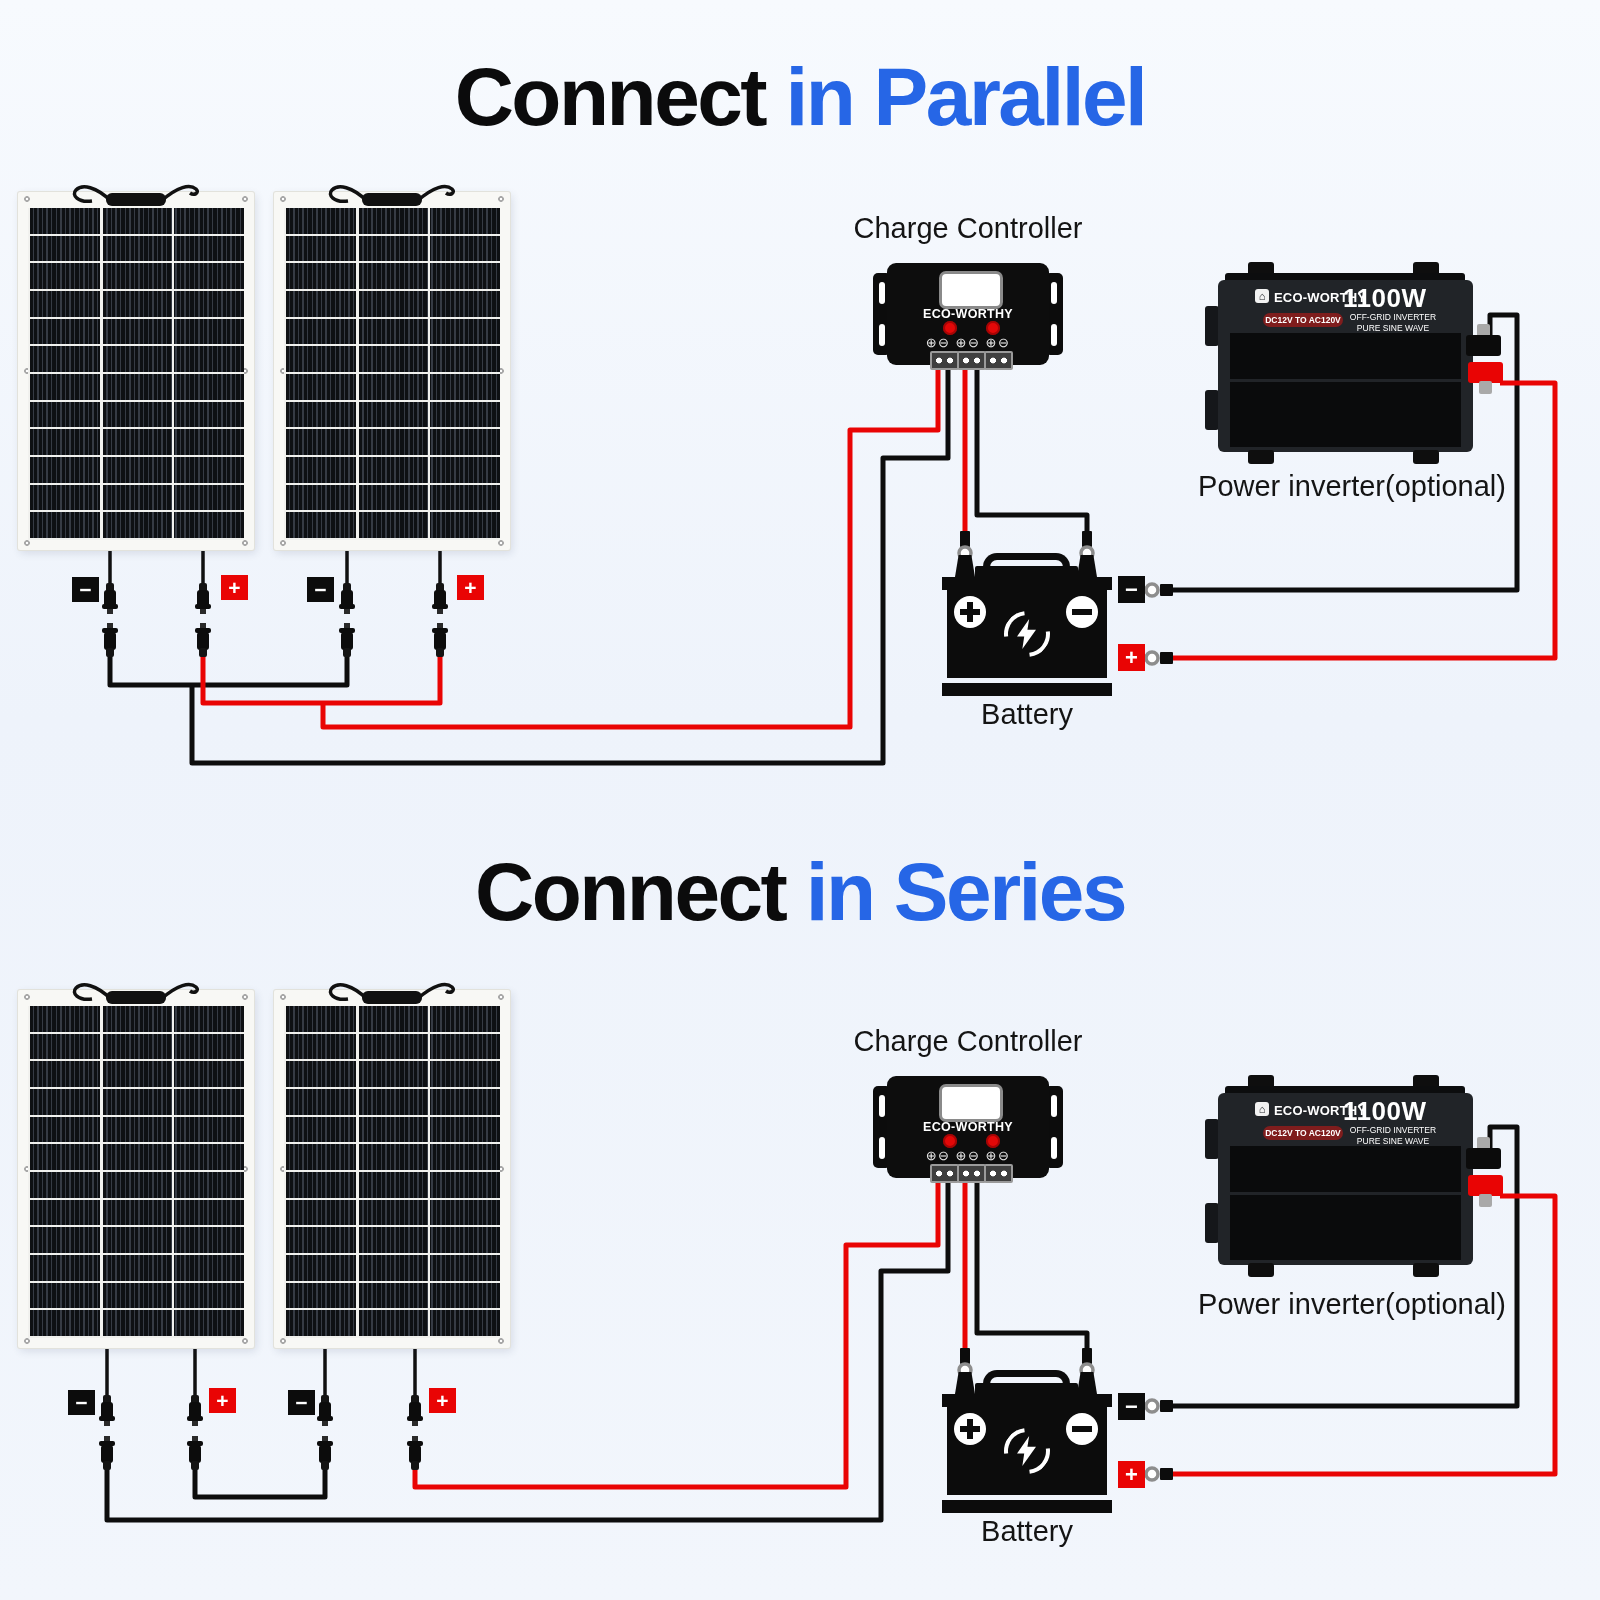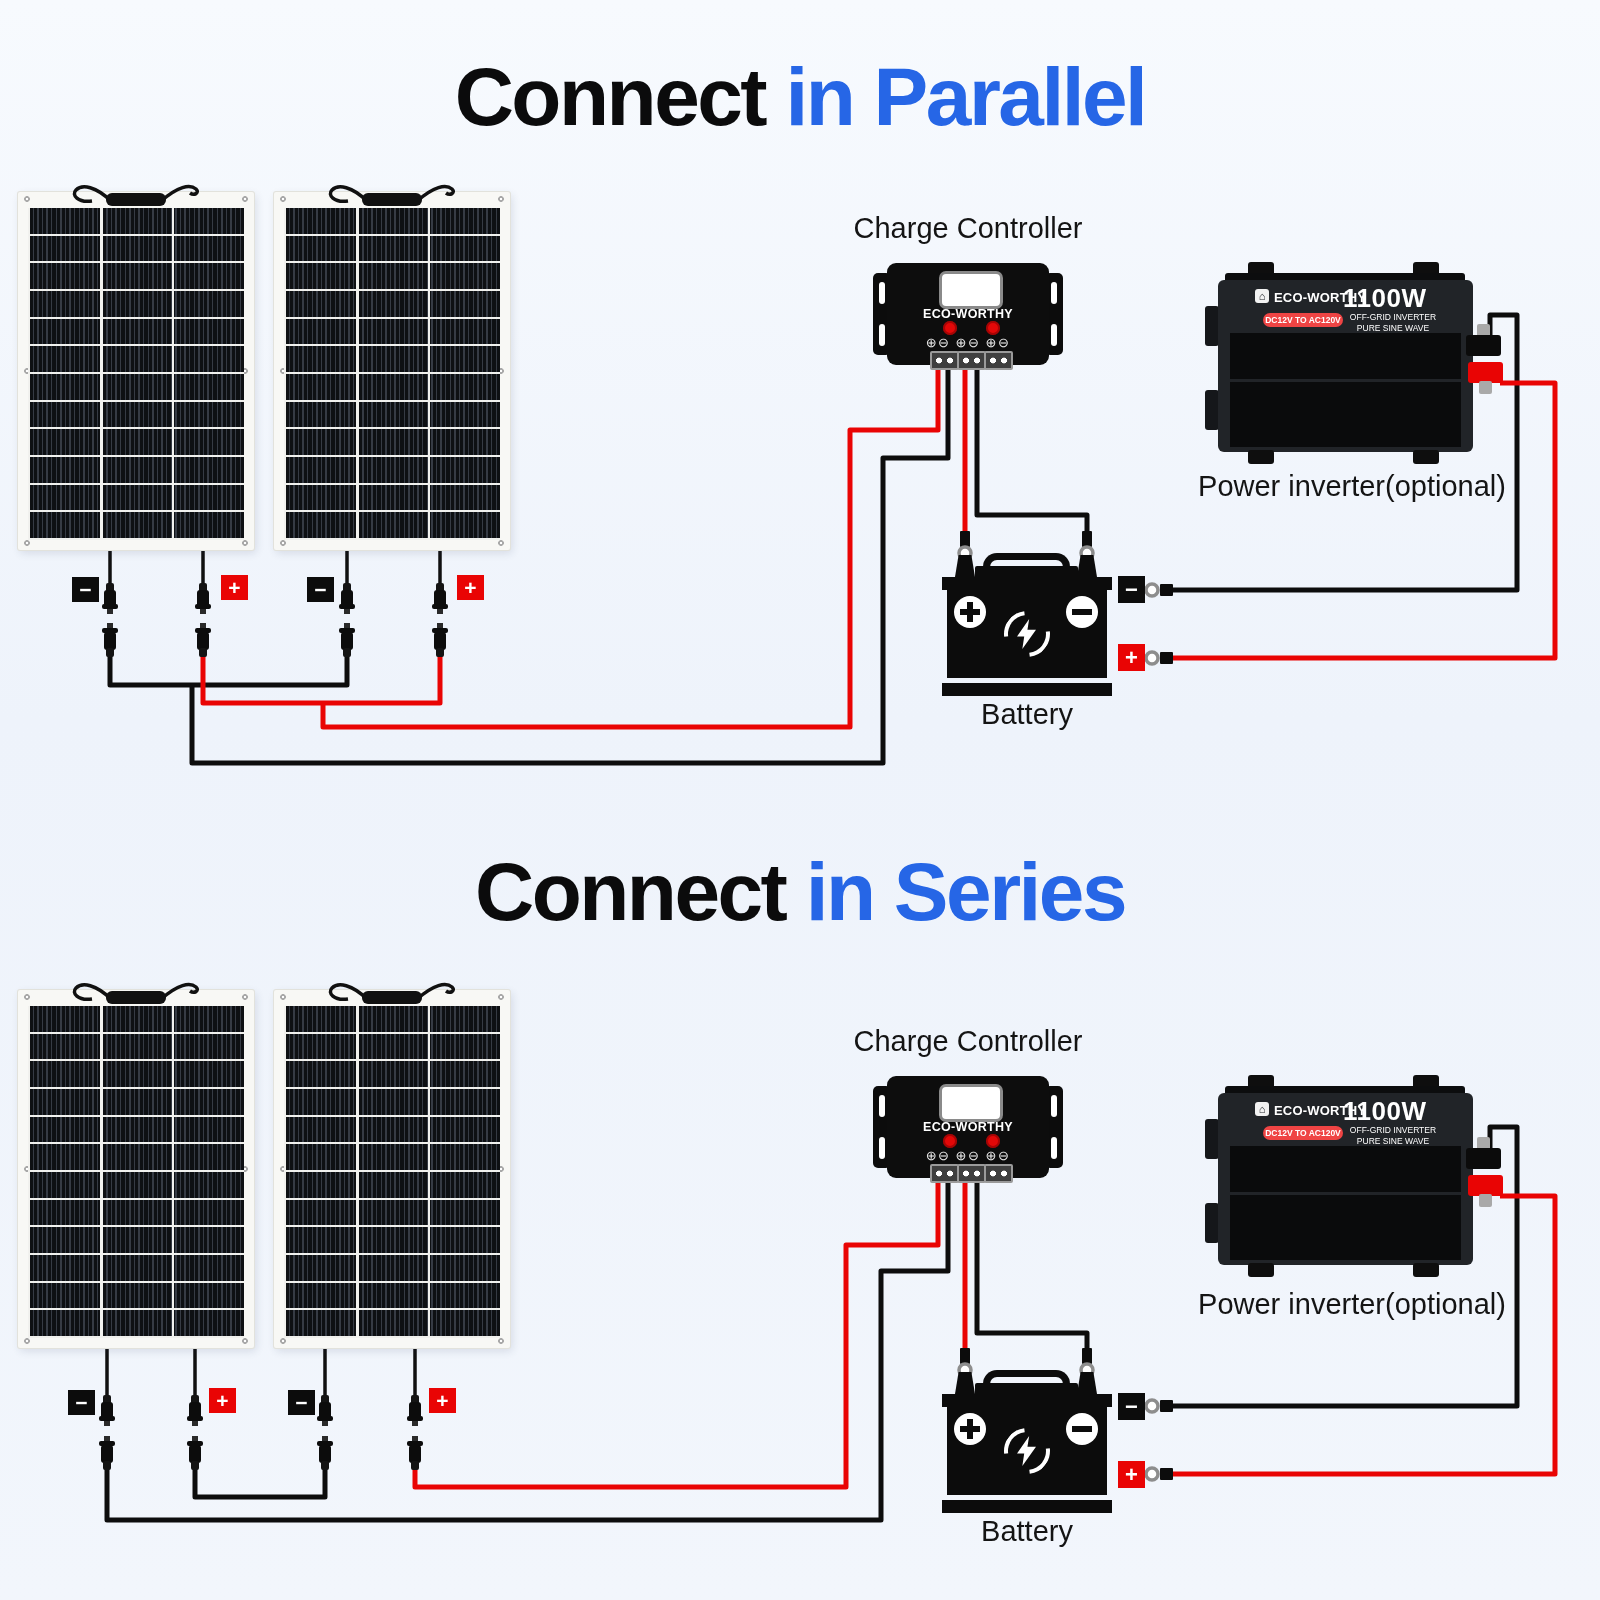--- a/index.html
+++ b/index.html
@@ -72,21 +72,21 @@
   .inv-foot{position:absolute;width:26px;height:14px;background:#0e0e0e;border-radius:3px;}
   .f-tl{left:43px;top:0}.f-tr{left:208px;top:0}.f-bl{left:43px;top:188px}.f-br{left:208px;top:188px}
   .inv-flange{position:absolute;left:20px;top:11px;width:240px;height:14px;background:#0c0d0e;border-radius:3px;}
   .inv-body{position:absolute;left:13px;top:18px;width:255px;height:172px;background:#212428;border-radius:6px;}
   .inv-fin{position:absolute;left:0;width:14px;height:40px;background:#15171a;border-radius:3px;}
   .fin1{top:44px}.fin2{top:128px}
   .inv-logo{position:absolute;left:37px;top:9px;width:14px;height:14px;background:#f2f2f2;border-radius:3px;
     color:#23262a;font-size:11px;line-height:14px;text-align:center;font-weight:bold;}
   .inv-brand{position:absolute;left:56px;top:10px;color:#fff;font-weight:bold;font-size:13px;letter-spacing:.2px;}
   .inv-watts{position:absolute;left:125px;top:3px;color:#fff;font-weight:bold;font-size:26px;letter-spacing:.5px;}
-  .inv-badge{position:absolute;left:45px;top:33px;width:80px;height:14px;background:#ef4444;border-radius:7px;
+  .inv-badge{position:absolute;left:45px;top:33px;width:80px;height:14px;background:#7f1d1d;border-radius:7px;
     color:#fff;font-size:8.5px;font-weight:bold;text-align:center;line-height:14px;}
   .inv-type{position:absolute;left:120px;top:32px;width:110px;text-align:center;color:#fff;font-size:8.5px;font-weight:normal;line-height:1.3;}
   .inv-vent{position:absolute;left:12px;top:53px;width:231px;height:114px;background:#0a0b0c;}
   .inv-vent-split{position:absolute;left:12px;top:99px;width:231px;height:3px;background:#212428;}
   .inv-pin{position:absolute;width:13px;height:13px;background:#a9a9a9;border-radius:2px;}
   .pin-top{left:272px;top:62px}.pin-bot{left:274px;top:119px}
   .inv-term{position:absolute;width:35px;height:21px;border-radius:3px;}
   .term-black{left:261px;top:73px;background:#0b0b0b;}
   .term-red{left:263px;top:100px;background:var(--wire-red);}
 

